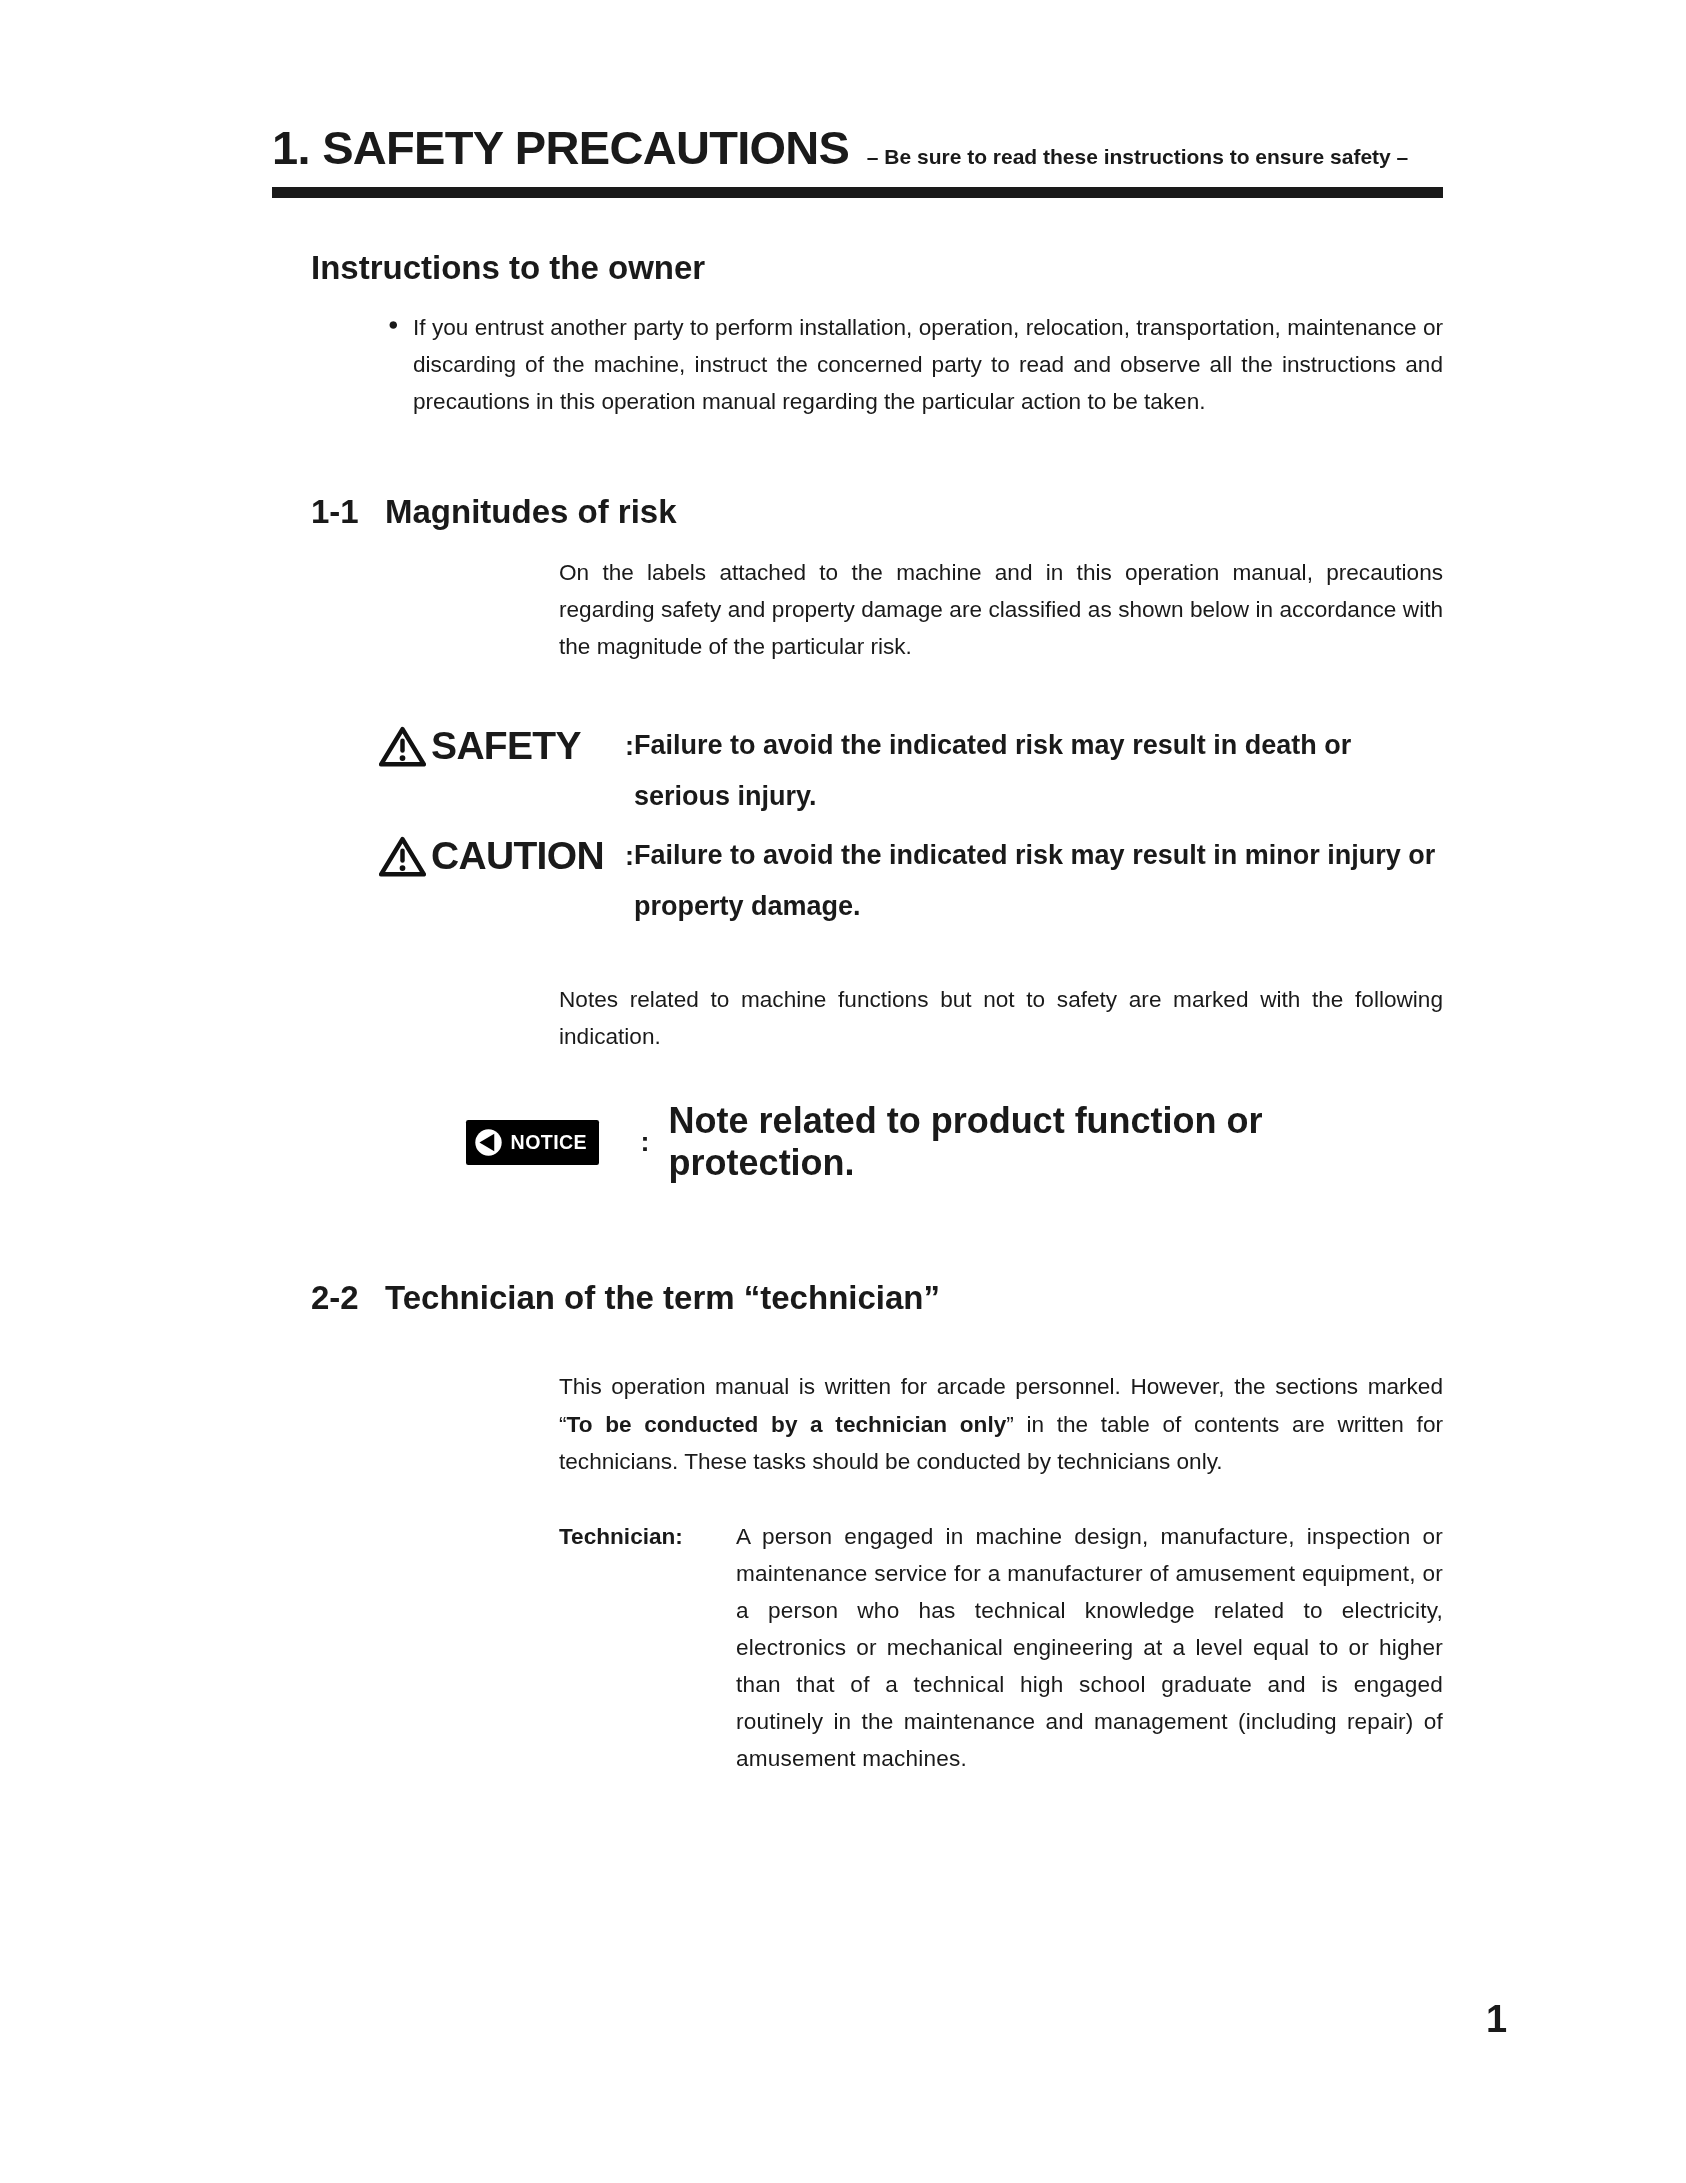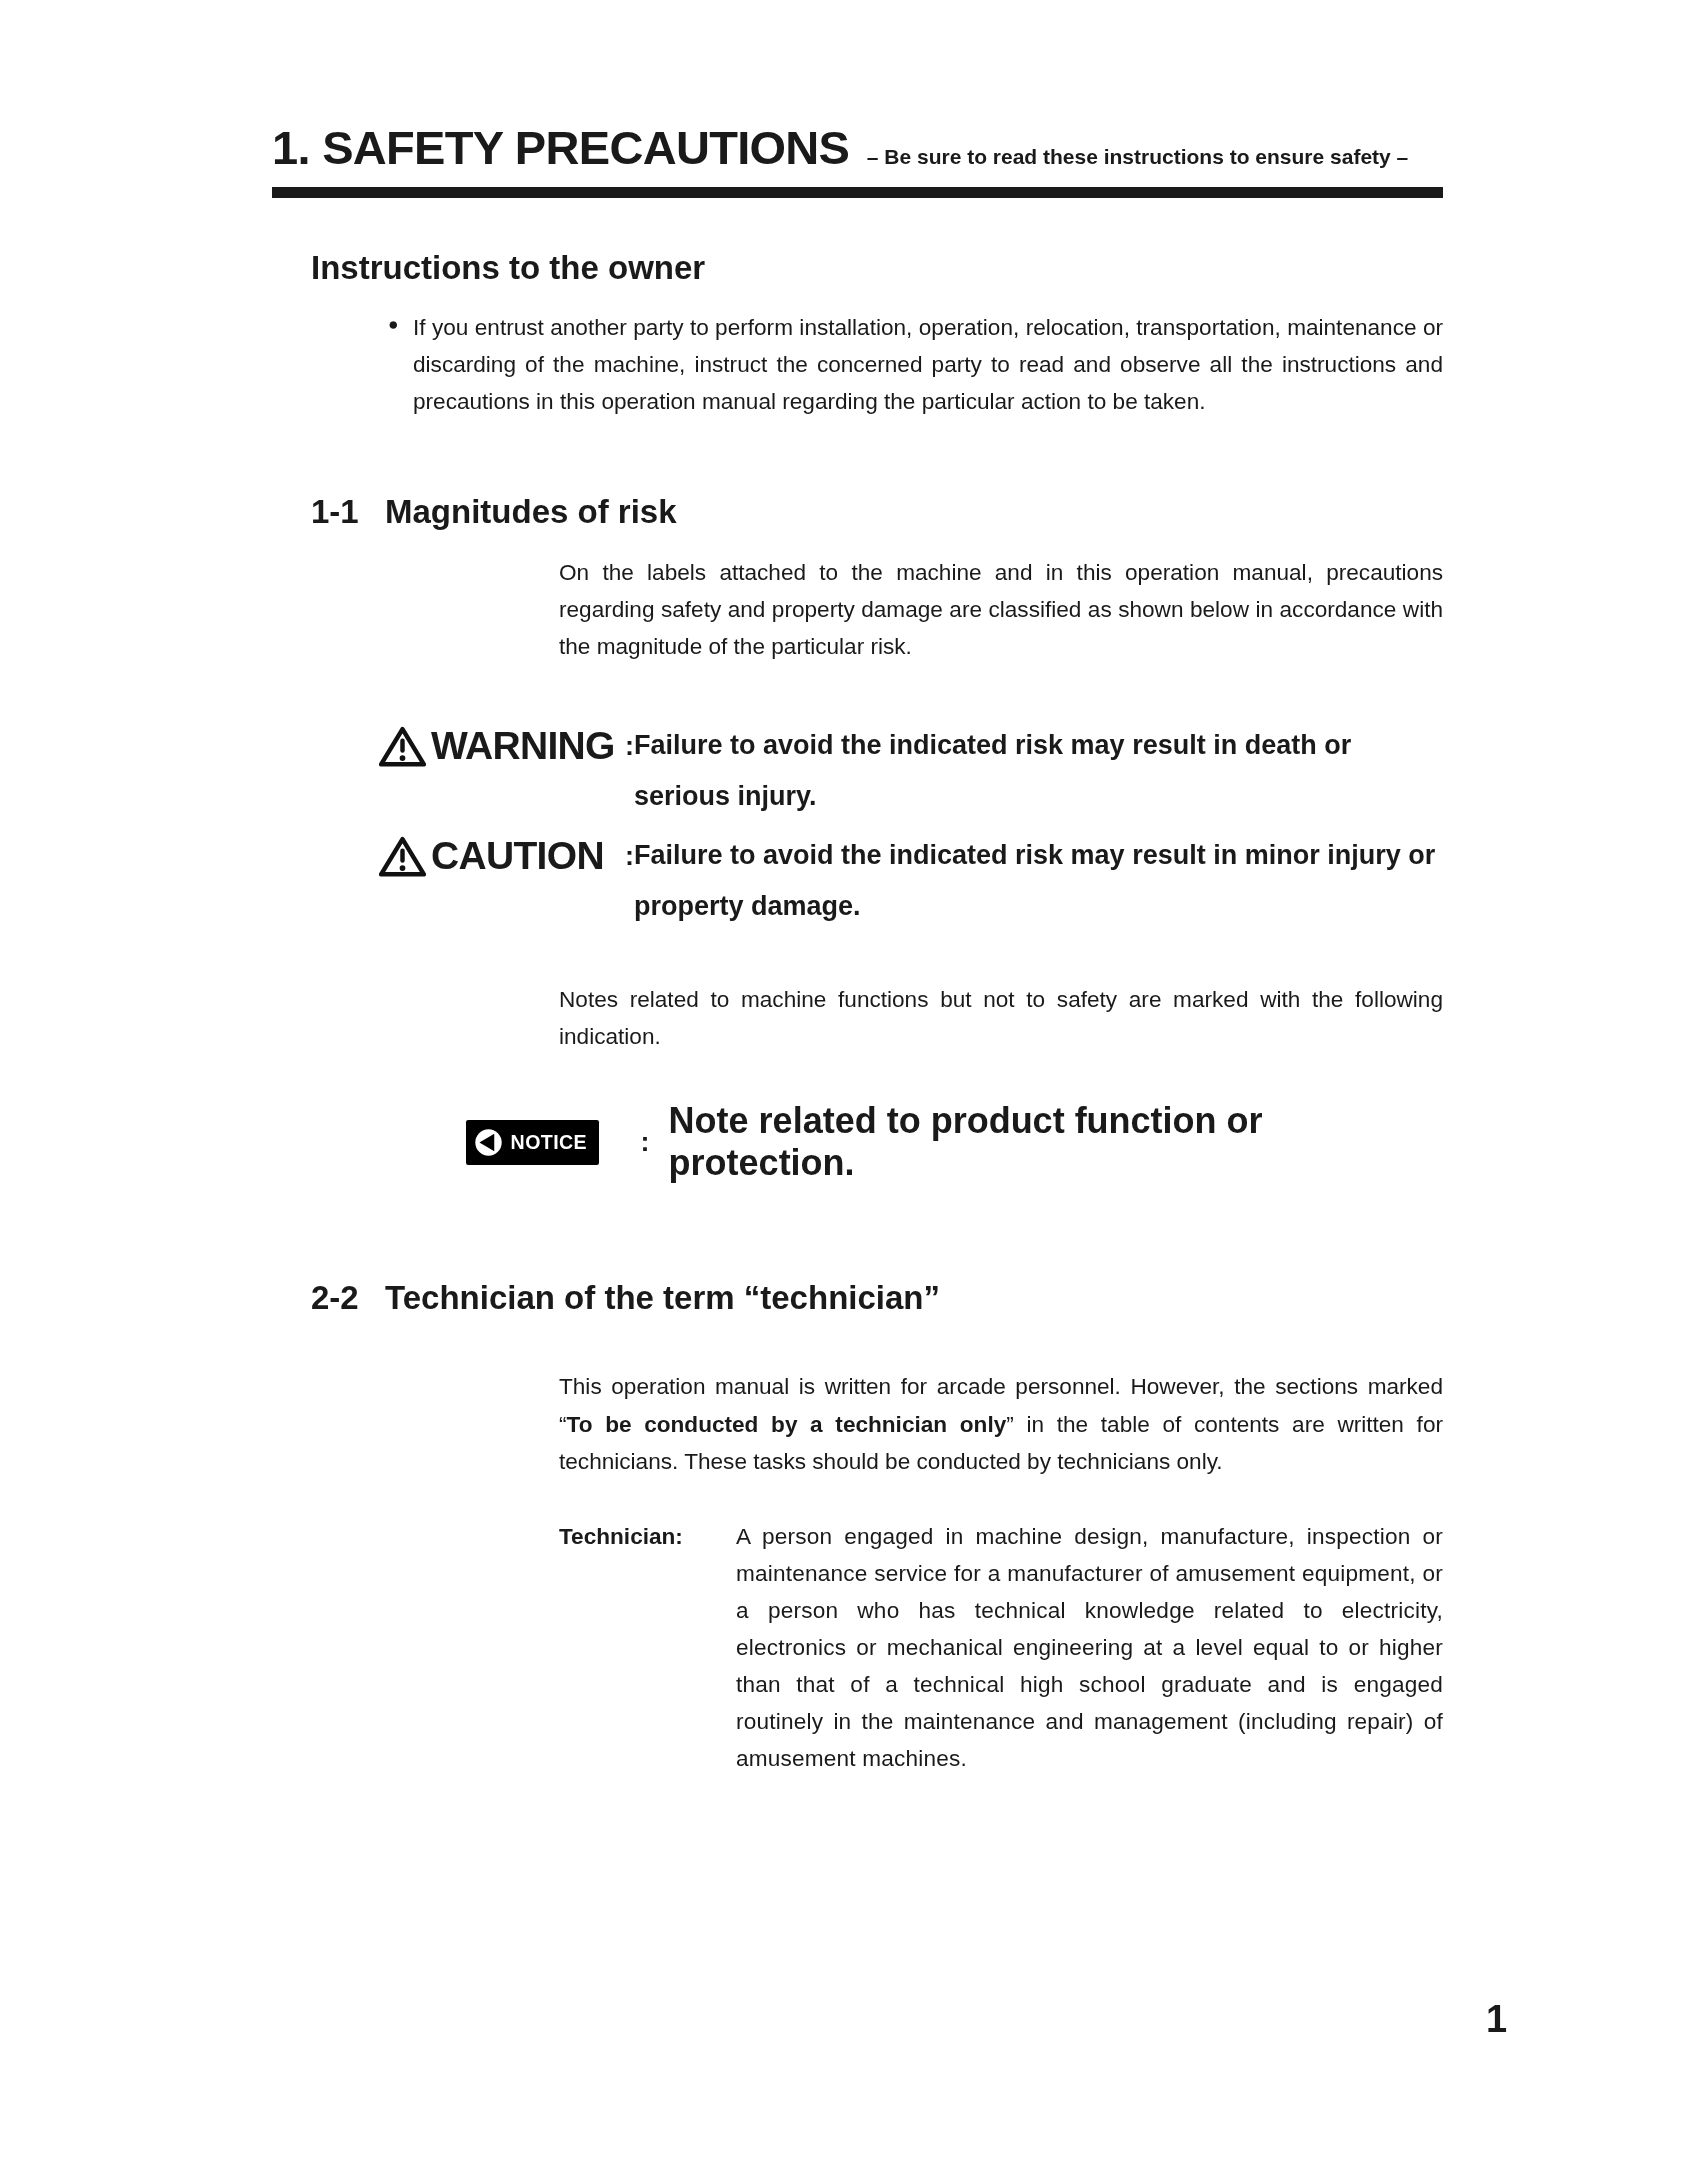--- a/index.html
+++ b/index.html
@@ -166,21 +166,21 @@
     <p class="body-par indent risk-intro">On the labels attached to the machine and in this operation manual, precautions regarding safety and property damage are classified as shown below in accordance with the magnitude of the particular risk.</p>
 
     <div class="risk-row warning-row">
       <div class="risk-label">
         <span class="risk-label-main">
           <svg class="tri-icon" viewBox="0 0 104 92" aria-hidden="true">
             <path d="M52 7 L100 86 L4 86 Z" fill="none" stroke="#111" stroke-width="10" stroke-linejoin="round"></path>
             <rect x="47" y="28" width="10" height="32" rx="5" fill="#111"></rect>
             <circle cx="52" cy="72" r="6.5" fill="#111"></circle>
           </svg>
-          <span class="risk-word">WARNING</span>
+          <span class="risk-word">SAFETY</span>
         </span>
         <span class="risk-colon">:</span>
       </div>
       <p class="risk-text">Failure to avoid the indicated risk may result in death or serious injury.</p>
     </div>
 
     <div class="risk-row caution-row">
       <div class="risk-label">
         <span class="risk-label-main">
           <svg class="tri-icon" viewBox="0 0 104 92" aria-hidden="true">

